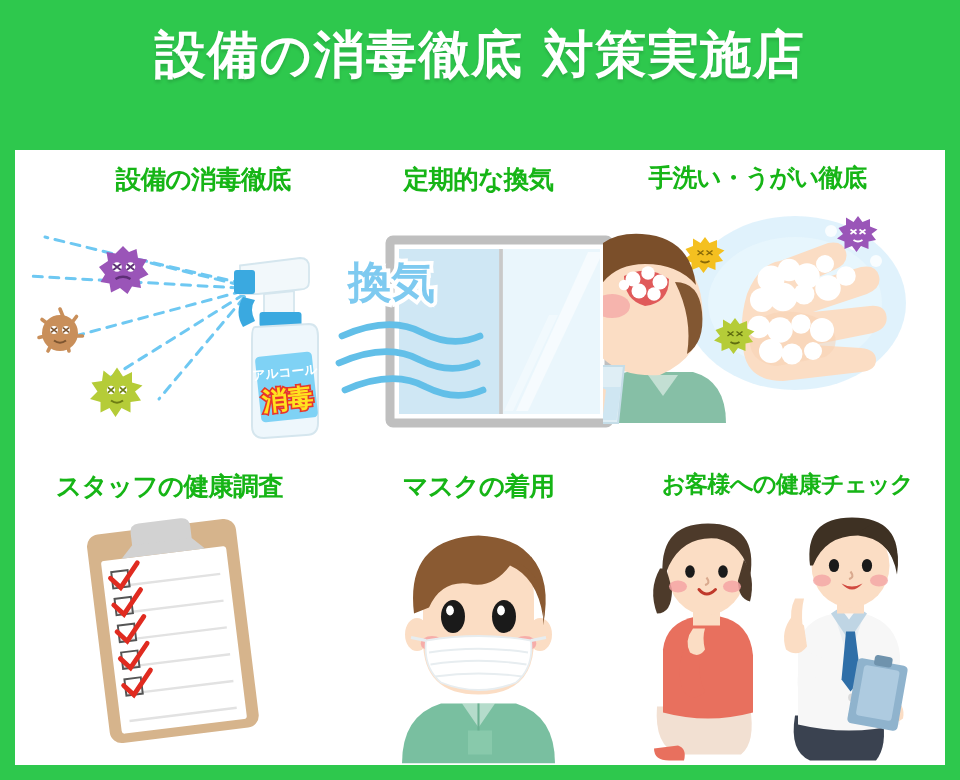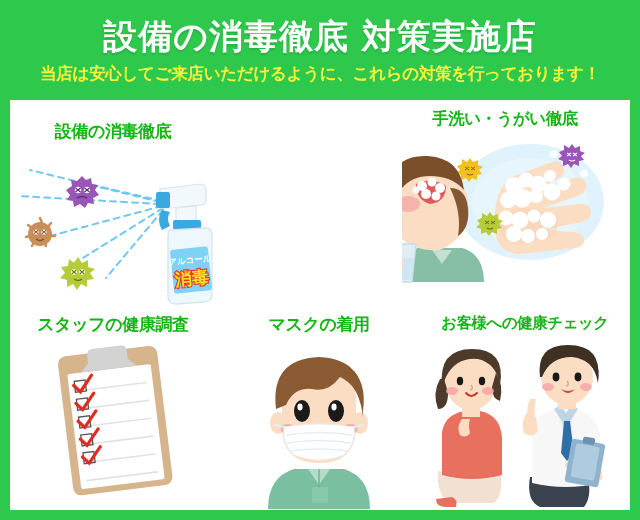--- a/index.html
+++ b/index.html
@@ -38,37 +38,36 @@
   .panel{position:absolute;width:206px;height:205px;overflow:hidden;}
   .p-title{
     position:absolute;left:0;top:8px;width:100%;
     text-align:center;color:#16b516;
     font-size:17px;font-weight:bold;letter-spacing:-0.4px;
     white-space:nowrap;
   }
   .art{position:absolute;left:0;top:32px;width:206px;height:172px;}
   .sv{position:absolute;left:0;top:0;width:206px;height:172px;}
   
-  #panel-0{left:0px;  top:12px;}
+  #panel-0{left:0px;  top:0px;padding-left:45px;}
   #panel-1{left:206px;top:0px;}
   #panel-2{left:392px;top:0px;}
   #panel-3{left:0px;  top:205px;}
   #panel-4{left:206px;top:205px;}
   #panel-5{left:412px;top:205px;}
   #panel-5 .p-title{font-size:15.4px;}
   #panel-2 .p-title{font-size:16.4px;}
 </style>
 </head>
 <body>
 
 <div id="poster">
 
   <div id="header">
     <div id="main-title">設備の消毒徹底 対策実施店</div>
-    <div id="sub-title">当店は安心してご来店いただけるように、これらの対策を行っております！</div>
   </div>
 
   <div id="board">
 
     <div class="panel" id="panel-0">
       <div class="p-title">設備の消毒徹底</div>
       <div class="art">
         <svg class="sv" viewBox="0 0 206 172" xmlns="http://www.w3.org/2000/svg">
 
           <g stroke="#6ec8f2" stroke-width="2" fill="none" stroke-dasharray="6 5" stroke-linecap="round">
@@ -121,20 +120,43 @@
             <path d="M160 86 L196 84 Q202 84 202 92 L202 150 Q202 158 194 158 L166 160 Q158 160 158 152 L158 94 Q158 86 160 86 Z" fill="#eef7fc" stroke="#d5e6ee" stroke-width="1.3"></path>
 
             <rect x="162" y="104" width="38" height="44" rx="3" fill="#7fd2f5" transform="rotate(-6 181 126)"></rect>
             <text x="181" y="119" font-size="8.5" font-weight="bold" fill="#ffffff" text-anchor="middle" transform="rotate(-6 181 126)" font-family="DejaVu Sans, sans-serif">アルコール</text>
             <text x="181" y="140" font-size="17" font-weight="bold" fill="#ffe21f" stroke="#e8352b" stroke-width="2.2" paint-order="stroke" text-anchor="middle" transform="rotate(-6 181 126)" font-family="DejaVu Sans, sans-serif">消毒</text>
           </g>
         </svg>
       </div>
     </div>
 
+    <div class="panel" id="panel-1">
+      <div class="p-title">定期的な換気</div>
+      <div class="art">
+        <svg class="sv" viewBox="0 0 206 172" xmlns="http://www.w3.org/2000/svg">
+
+          <rect x="44" y="28" width="146" height="122" rx="2" fill="#ffffff" stroke="#bfbfbf" stroke-width="6"></rect>
+          <rect x="50" y="34" width="67" height="110" fill="#cfe7f4"></rect>
+          <rect x="119" y="34" width="65" height="110" fill="#eaf6fc"></rect>
+          <line x1="118" y1="34" x2="118" y2="144" stroke="#c9c9c9" stroke-width="2.5"></line>
+
+          <path d="M128 142 L176 36 L186 36 L136 142 Z" fill="#ffffff" opacity=".55"></path>
+          <path d="M120 142 L150 78 L156 78 L126 142 Z" fill="#ffffff" opacity=".35"></path>
+
+          <text x="16" y="66" font-size="29" font-weight="bold" fill="#7ecaf0" stroke="#ffffff" stroke-width="5" paint-order="stroke" font-family="DejaVu Sans, sans-serif">換気</text>
+
+          <g stroke="#62bfe8" stroke-width="4.5" fill="none" stroke-linecap="round">
+            <path d="M12 92 Q44 78 66 90 Q86 100 104 92"></path>
+            <path d="M10 110 Q42 96 64 108 Q84 118 102 110"></path>
+            <path d="M14 128 Q46 114 68 126 Q88 136 106 128"></path>
+          </g>
+        </svg>
+      </div>
+    </div>
 
     <div class="panel" id="panel-2">
       <div class="p-title">手洗い・うがい徹底</div>
       <div class="art">
         <svg class="sv" viewBox="0 0 206 172" xmlns="http://www.w3.org/2000/svg">
 
           <ellipse cx="128" cy="70" rx="74" ry="58" fill="#d5eefb" opacity=".75"></ellipse>
           <ellipse cx="128" cy="70" rx="58" ry="44" fill="#e9f6fd" opacity=".8"></ellipse>
 
           <g>

